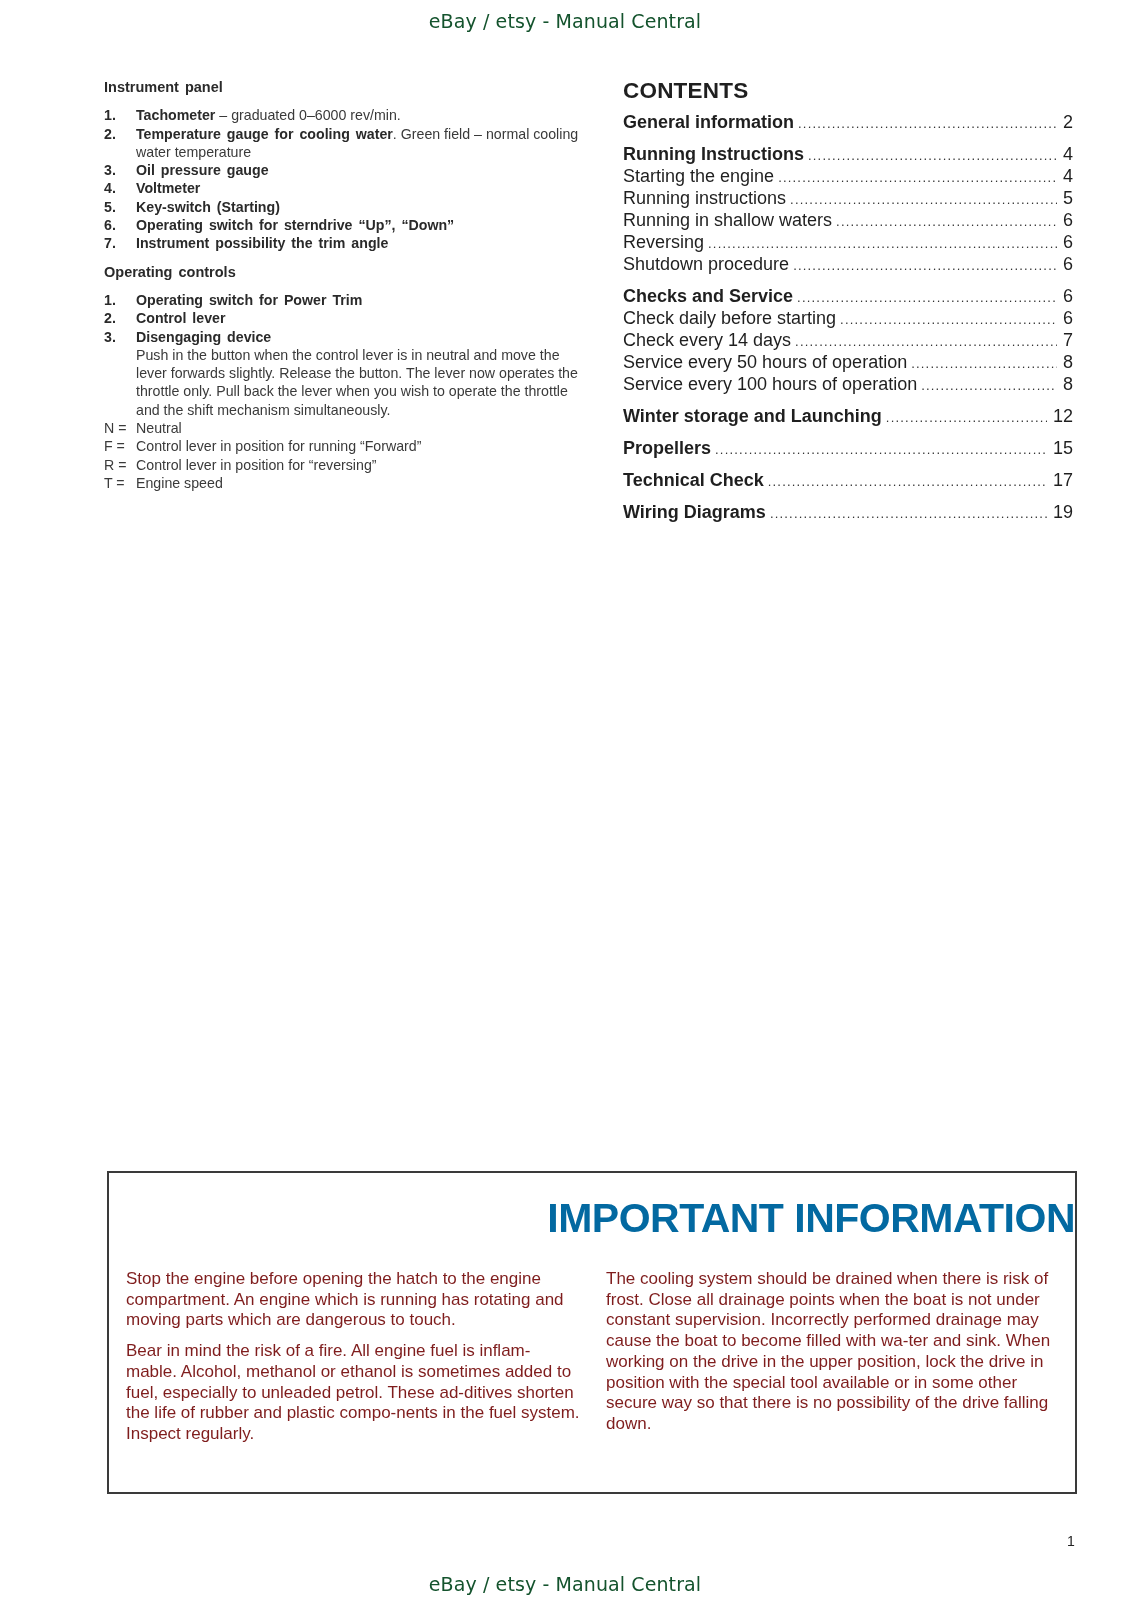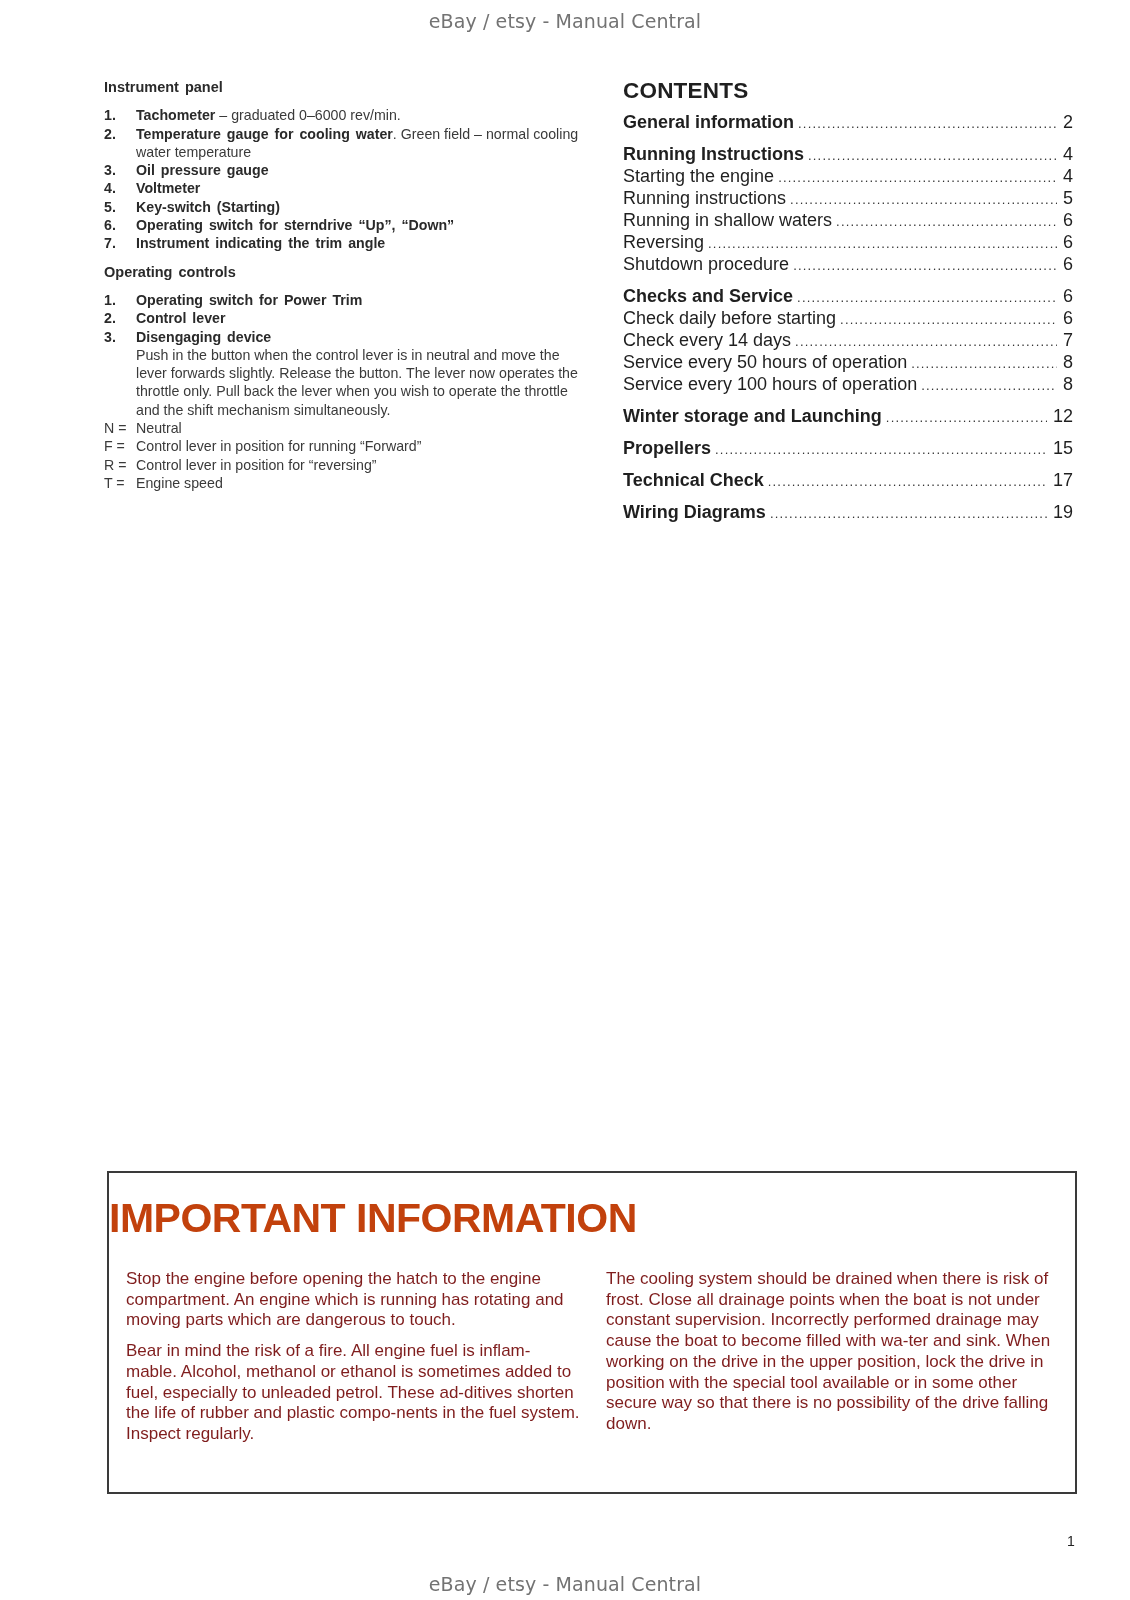--- a/index.html
+++ b/index.html
@@ -1,17 +1,17 @@
 <!DOCTYPE html>
 <html><head>
 <meta charset="utf-8">
 <style>
   html, body { margin: 0; padding: 0; background: #ffffff; }
   body { width: 1130px; height: 1600px; position: relative; overflow: hidden; color: #1a1a1a; font-family: "Liberation Sans", sans-serif; }
-  .watermark { position: absolute; left: 0; width: 1130px; text-align: center; font-family: "DejaVu Sans", sans-serif; font-size: 19px; color: #737373; letter-spacing: 0.1px; }
+  .watermark { position: absolute; left: 0; width: 1130px; text-align: center; font-family: "DejaVu Sans", sans-serif; font-size: 19px; color: #14532d; letter-spacing: 0.1px; }
   .wm-top { top: 10px; }
   .wm-bottom { top: 1573px; }
 
   .left-col { position: absolute; left: 104px; top: 78px; width: 475px; font-size: 14.2px; line-height: 18.3px; color: #2a2a2a; }
   .sec-title { font-weight: bold; color: #2a2a2a; font-size: 14.5px; word-spacing: 2px; }
   .ip-title { margin-bottom: 10px; }
   .oc-title { margin-top: 10px; margin-bottom: 10px; }
   .item { display: flex; }
   .item .num { width: 32px; flex: 0 0 32px; font-weight: bold; }
   .item .txt { flex: 1; }
@@ -25,21 +25,21 @@
   .toc-row { display: flex; align-items: baseline; font-size: 18px; line-height: 21px; white-space: nowrap; }
   .toc-row.major { font-weight: bold; }
   .toc-row.gap { margin-top: 10px; }
   .toc-row .label { flex: 0 0 auto; padding-right: 4px; }
   .toc-row .dots { flex: 1 1 auto; overflow: hidden; font-weight: normal; font-size: 13px; letter-spacing: 1.2px; color: #333; }
   .toc-row .dots::before { content: "................................................................................................................................................................................................................"; }
   .toc-row .page { flex: 0 0 auto; font-weight: normal; padding-left: 4px; min-width: 12px; text-align: right; }
   .toc-row.wide .page { min-width: 22px; }
 
   .important-box { position: absolute; left: 107px; top: 1171px; width: 970px; height: 323px; border: 2px solid #3a3a3a; box-sizing: border-box; }
-  .important-title { position: absolute; top: 22px; left: 0; width: 100%; text-align: left; font-weight: bold; font-size: 41px; letter-spacing: -0.5px; color: #c2410c; }
+  .important-title { position: absolute; top: 22px; left: 0; width: 100%; text-align: right; font-weight: bold; font-size: 41px; letter-spacing: -0.5px; color: #0369a1; }
   .imp-col { position: absolute; top: 96px; width: 455px; font-size: 17px; line-height: 20.7px; color: #7f1d1d; }
   .imp-left { left: 17px; }
   .imp-right { left: 497px; width: 450px; }
   .imp-col p { margin: 0 0 10px 0; }
 
   .page-number { position: absolute; left: 1067px; top: 1533px; font-size: 14px; color: #222; }
 </style>
 </head>
 <body>
 
@@ -67,21 +67,21 @@
     <div class="item">
       <span class="num">5.</span>
       <span class="txt"><span class="bold">Key-switch (Starting)</span></span>
     </div>
     <div class="item">
       <span class="num">6.</span>
       <span class="txt"><span class="bold">Operating switch for sterndrive “Up”, “Down”</span></span>
     </div>
     <div class="item">
       <span class="num">7.</span>
-      <span class="txt"><span class="bold">Instrument indicating the trim angle</span></span>
+      <span class="txt"><span class="bold">Instrument possibility the trim angle</span></span>
     </div>
   </div>
 
   <div class="sec-title oc-title">Operating controls</div>
   <div>
     <div class="item">
       <span class="num">1.</span>
       <span class="txt"><span class="bold">Operating switch for Power Trim</span></span>
     </div>
     <div class="item">

